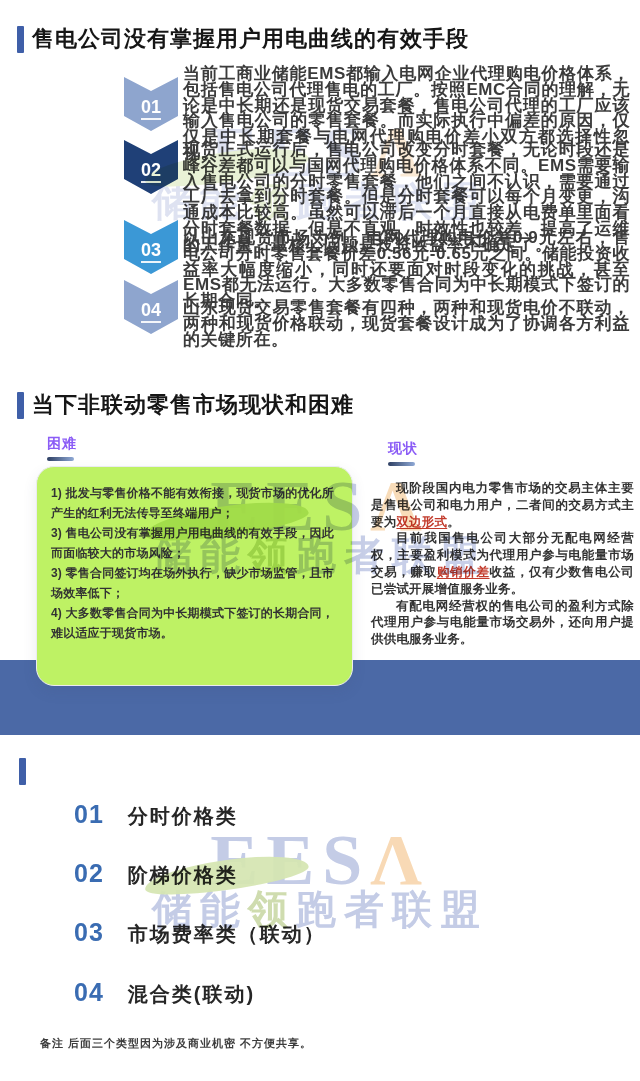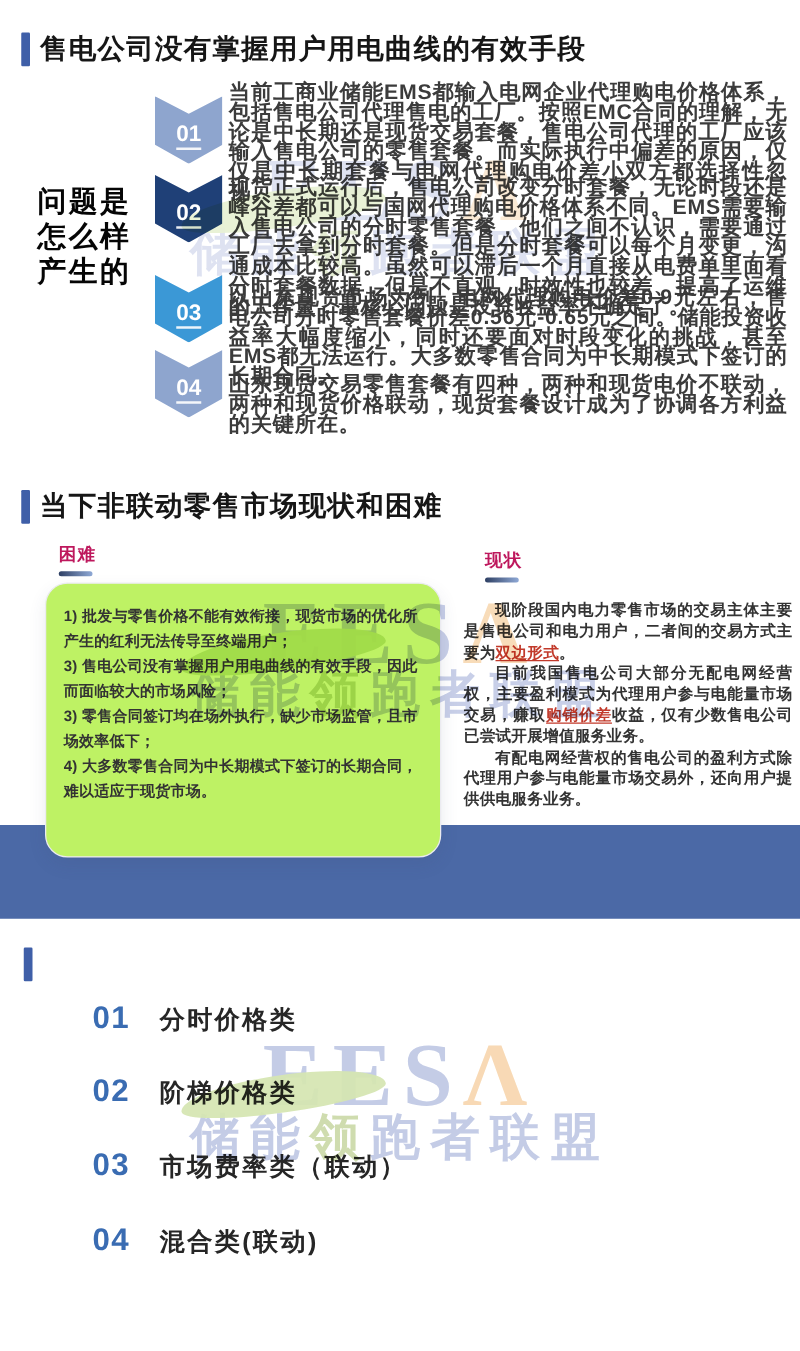--- a/index.html
+++ b/index.html
@@ -17,21 +17,21 @@
          clip-path:polygon(0 0,50% 26%,100% 0,100% 72%,50% 100%,0 72%);z-index:2;}
   .arrow span{color:#fff;font-size:18px;font-weight:800;margin-top:9px;line-height:1;
               border-bottom:2px solid rgba(255,255,255,.9);padding-bottom:2px;}
   .a1,.a4{background:#8ea5ce;}
   .a2{background:#1f4077;}
   .a3{background:#3b98d6;}
   .p-text{position:absolute;left:183px;width:447px;font-size:17px;line-height:15.8px;letter-spacing:.6px;
           color:#3b3b3b;font-weight:600;text-align:justify;z-index:2;margin:0;}
 
   
-  .sub-h{position:absolute;font-size:14px;font-weight:800;color:#be185d;letter-spacing:1px;z-index:2;}
+  .sub-h{position:absolute;font-size:14px;font-weight:800;color:#8b5cf6;letter-spacing:1px;z-index:2;}
   .sub-u{position:absolute;width:27px;height:4px;border-radius:2px;
          background:linear-gradient(90deg,#2e3f63,#8fa9d6);z-index:2;}
   .card{position:absolute;left:36px;top:466px;width:317px;height:220px;background:#bef264;
         border:1px solid #ebebf0;border-radius:18px;box-shadow:0 6px 14px rgba(60,70,110,.10);
         z-index:3;padding:16px 14px;box-sizing:border-box;}
   .card p{margin:0;font-size:12px;line-height:20px;color:#333;font-weight:600;letter-spacing:.2px;}
   .status{position:absolute;left:371px;top:480px;width:263px;z-index:2;}
   .status p{margin:0;font-size:12.5px;line-height:16.8px;color:#333;font-weight:600;
             text-indent:2em;letter-spacing:.2px;text-align:justify;}
   .red-u{color:#c23a2b;font-weight:700;text-decoration:underline;text-underline-offset:2px;}
@@ -59,25 +59,20 @@
   .wm3{top:826px;opacity:.8;}
 </style>
 </head>
 <body>
 
 <div class="page">
 
   <div class="tbar" style="left:17px;top:26px;"></div>
   <div class="sec-title" style="left:32px;top:24px;">售电公司没有掌握用户用电曲线的有效手段</div>
 
-  <div class="side-label">
-    <div>问题是</div>
-    <div>怎么样</div>
-    <div>产生的</div>
-  </div>
 
   <div class="arrow a1" style="top:77px;">
     <span>01</span>
   </div>
   <p class="p-text" style="top:66px;">当前工商业储能EMS都输入电网企业代理购电价格体系，包括售电公司代理售电的工厂。按照EMC合同的理解，无论是中长期还是现货交易套餐，售电公司代理的工厂应该输入售电公司的零售套餐。而实际执行中偏差的原因，仅仅是中长期套餐与电网代理购电价差小双方都选择性忽视。</p>
 
   <div class="arrow a2" style="top:140px;">
     <span>02</span>
   </div>
   <p class="p-text" style="top:142px;">现货正式运行后，售电公司改变分时套餐，无论时段还是峰谷差都可以与国网代理购电价格体系不同。EMS需要输入售电公司的分时零售套餐，他们之间不认识，需要通过工厂去拿到分时套餐。但是分时套餐可以每个月变更，沟通成本比较高。虽然可以滞后一个月直接从电费单里面看分时套餐数据，但是不直观、时效性也较差、提高了运维的工作量，最核心问题是投资收益率不确定了。</p>
@@ -128,20 +123,21 @@
   </div>
   <div class="s3-item" style="top:918px;">
     <span class="li-num">03</span>
     <span class="li-label">市场费率类（联动）</span>
   </div>
   <div class="s3-item" style="top:978px;">
     <span class="li-num">04</span>
     <span class="li-label">混合类(联动)</span>
   </div>
 
+  <div class="note">备注 后面三个类型因为涉及商业机密 不方便共享。</div>
 
   <div class="watermark wm1">
     <div class="wm-row">
       <span class="wm-leaf"></span><span>EES</span><span class="wm-a">Λ</span>
     </div>
     <div class="wm-cn">
       <span>储能</span><span class="wm-cn-green">领</span><span>跑者联盟</span>
     </div>
   </div>
 

